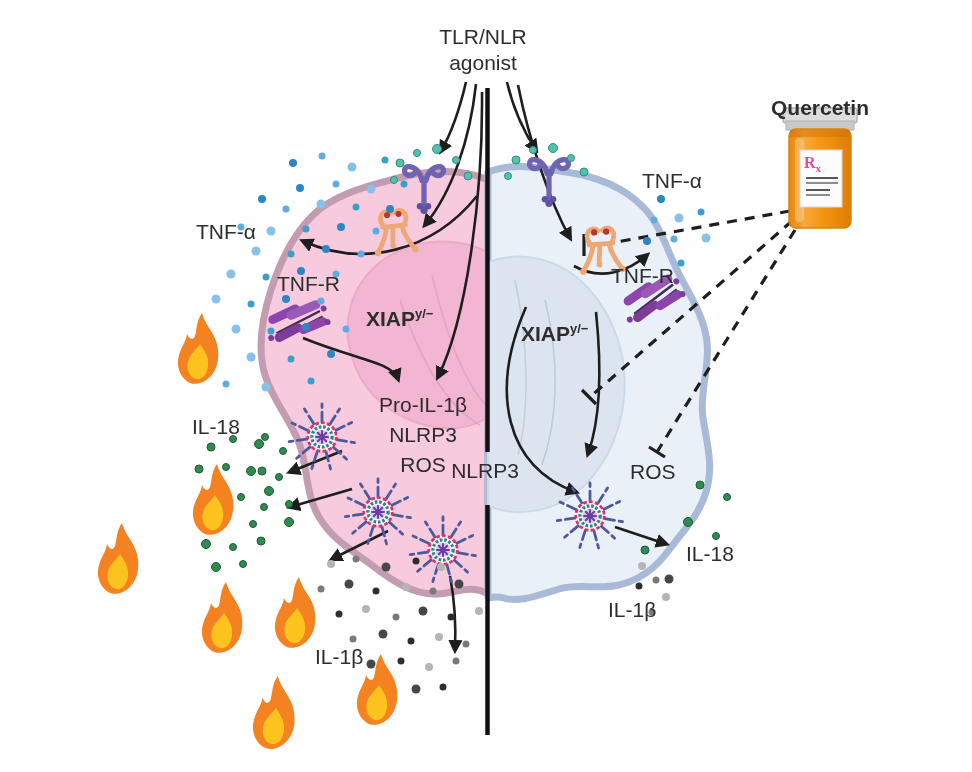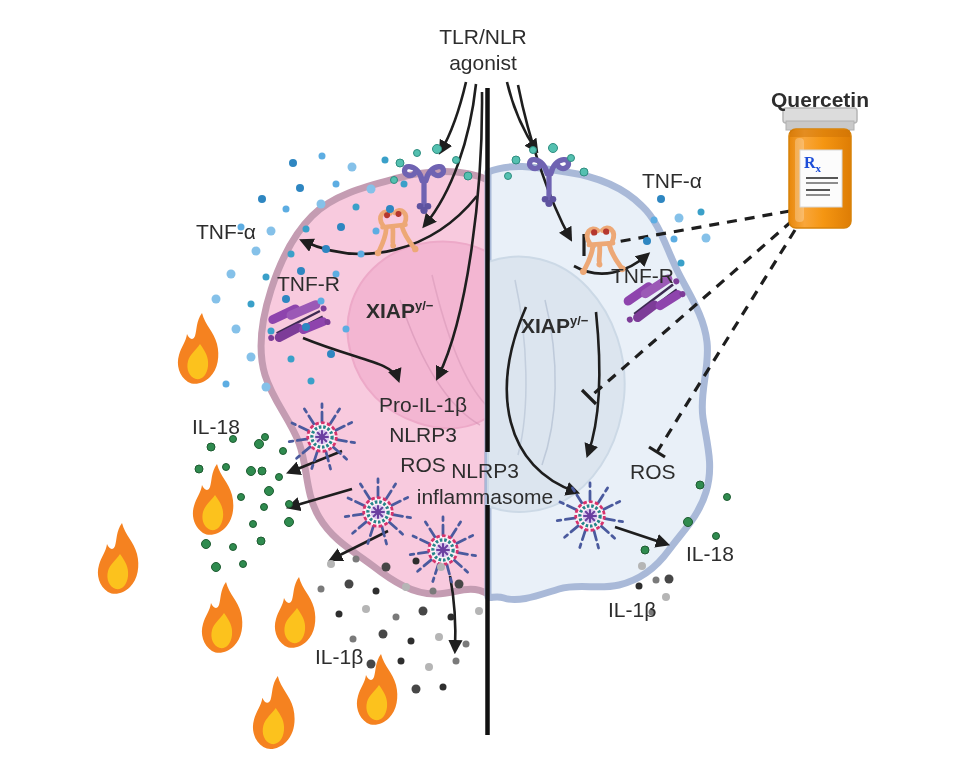--- a/index.html
+++ b/index.html
@@ -1,25 +1,25 @@
 <!DOCTYPE html>
 <html><head>
 <meta charset="utf-8">
 <style>
   html,body{margin:0;padding:0;background:#ffffff;}
   .canvas{position:relative;width:972px;height:772px;background:#ffffff;overflow:hidden;
           font-family:"Liberation Sans", sans-serif;}
   .canvas svg{position:absolute;left:0;top:0;}
   .lbl{position:absolute;font-size:21px;color:#2d2d2d;white-space:nowrap;line-height:1.25;}
   .lbl.center{transform:translateX(-50%);text-align:center;}
-  .lbl.bold{font-weight:700;}
+  .lbl.bold{font-weight:700;margin-top:8px;}
   .lbl sup{font-size:62%;vertical-align:super;font-weight:700;}
   .stack div{line-height:30px;margin-left:22px;}
   .two-line div{line-height:26px;}
-  .rx{position:absolute;font-family:"Liberation Serif", serif;font-size:16px;font-weight:700;color:#1d4ed8;}
+  .rx{position:absolute;font-family:"Liberation Serif", serif;font-size:16px;font-weight:700;color:#ec4899;}
   .rx sub{font-size:11px;}
 </style>
 </head>
 <body>
 
 <div class="canvas">
 
 <svg width="972" height="772" viewBox="0 0 972 772">
   <defs>
     <marker id="ah" viewBox="0 0 10 10" refX="7" refY="5" markerWidth="5.5" markerHeight="5.5" orient="auto-start-reverse">
@@ -345,21 +345,20 @@
 </div>
 
 <div class="lbl center stack" style="left:412px;top:390px">
   <div>Pro-IL-1β</div>
   <div>NLRP3</div>
   <div>ROS</div>
 </div>
 
 <div class="lbl center two-line" style="left:485px;top:458px">
   <div>NLRP3</div>
-  <div>inflammasome</div>
 </div>
 
 <div class="lbl" style="left:192px;top:414px">IL-18</div>
 <div class="lbl" style="left:315px;top:644px">IL-1β</div>
 
 <div class="lbl" style="left:642px;top:168px">TNF-α</div>
 <div class="lbl" style="left:611px;top:263px">TNF-R</div>
 
 <div class="lbl bold" style="left:521px;top:313px">
   <span>XIAP</span><sup>y/−</sup>

